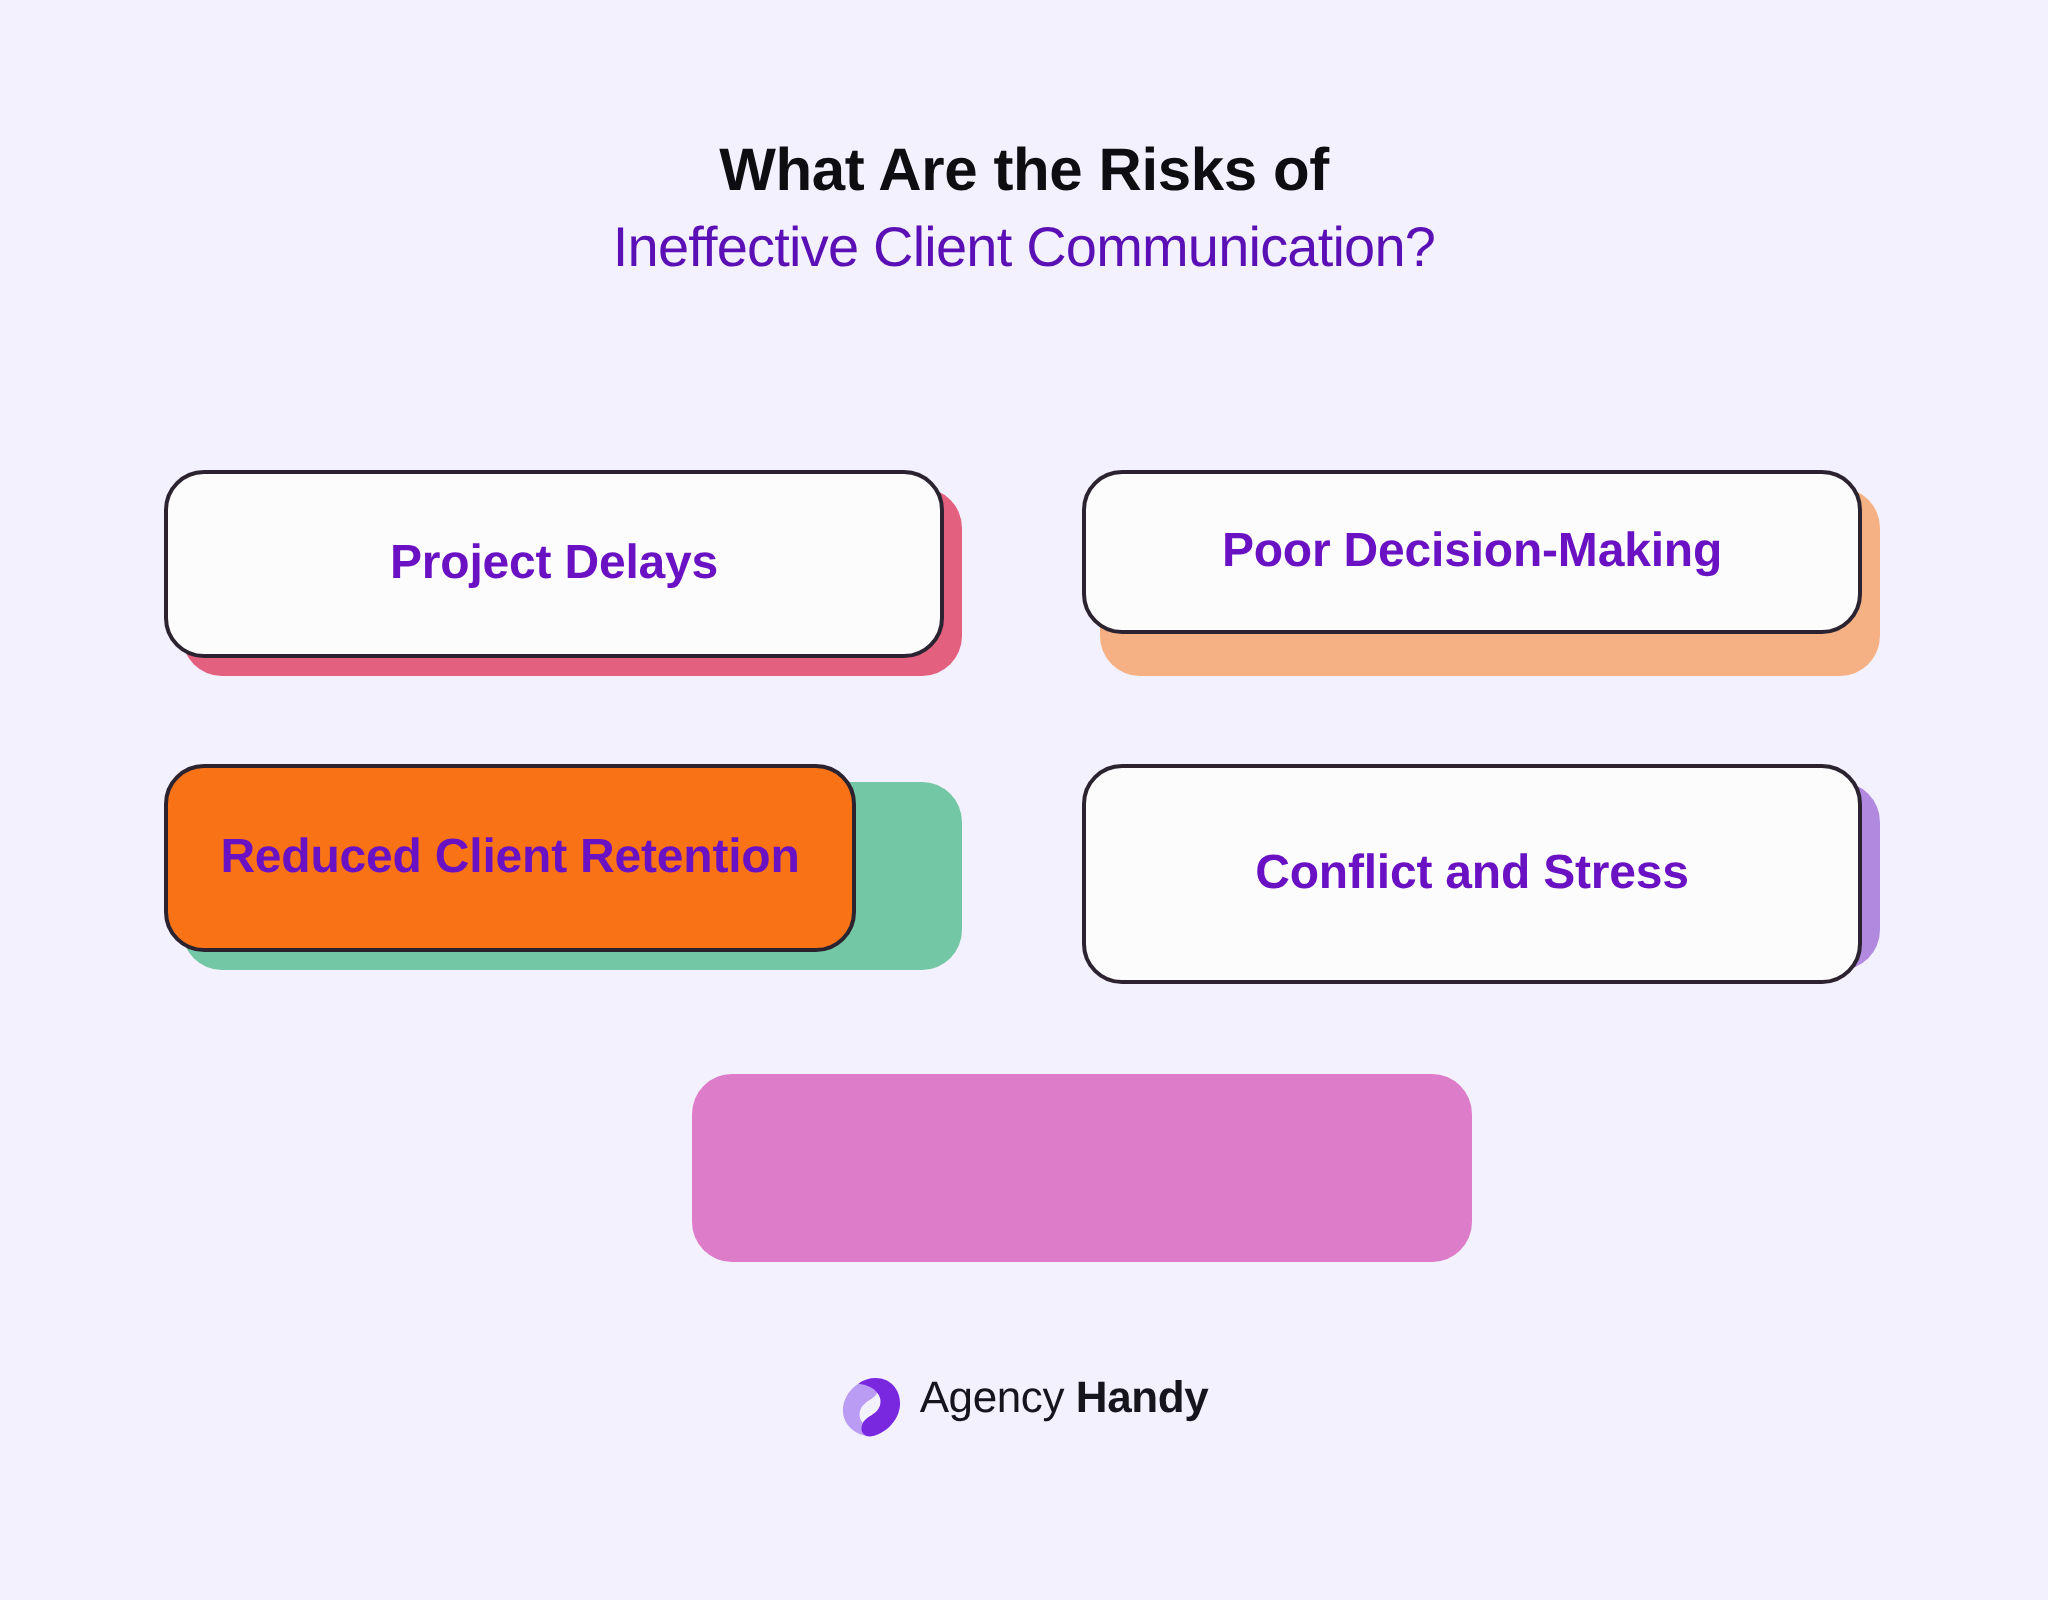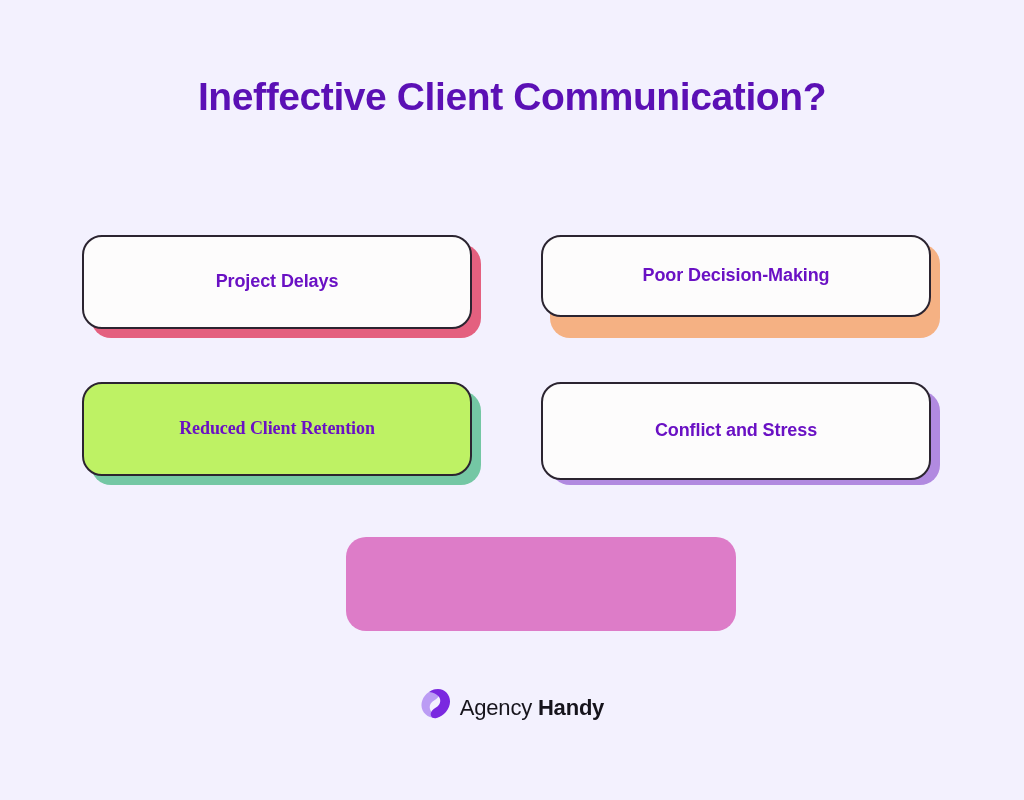--- a/index.html
+++ b/index.html
@@ -35,22 +35,22 @@
     display: block;
     font-size: 30px;
     font-weight: bold;
     color: #0d0d12;
     letter-spacing: -0.2px;
     line-height: 1.18;
   }
 
   .heading-line2 {
     display: block;
-    font-size: 39px;
-    font-weight: bold;
+    font-size: 28px;
+    font-weight: normal;
     color: #5b10b5;
     letter-spacing: -0.4px;
     line-height: 1.32;
     margin-top: 3px;
   }
 
   
   .card {
     position: absolute;
     display: flex;
@@ -63,37 +63,37 @@
     z-index: 2;
   }
 
   .card-shadow {
     position: absolute;
     border-radius: 20px;
     z-index: 1;
   }
 
   .card-label {
-    font-size: 18px;
+    font-size: 24px;
     font-weight: bold;
     color: #6a11c4;
     line-height: 1.52;
     letter-spacing: -0.1px;
     padding: 0 14px;
     white-space: pre-line;
   }
 
   
   .brand {
     position: absolute;
     left: 0;
     top: 688px;
     width: 1024px;
     display: flex;
-    align-items: flex-end;
+    align-items: flex-start;
     justify-content: center;
     gap: 9px;
   }
 
   .brand-mark {
     width: 31px;
     height: 31px;
     flex: none;
     display: block;
   }
@@ -108,40 +108,41 @@
 
   .brand-text .b-light { font-weight: normal; }
   .brand-text .b-bold { font-weight: bold; }
 </style>
 </head>
 <body style="background: rgb(243, 241, 254);">
 
 <div class="infographic">
 
   <div class="heading">
+    <span class="heading-line1">What Are the Risks of</span>
     <span class="heading-line2">Ineffective Client Communication?</span>
   </div>
 
   <div class="card-shadow" style="left: 91px; top: 244px; width: 390px; height: 94px; background: rgb(228, 96, 127);"></div>
   <div class="card" style="left: 82px; top: 235px; width: 390px; height: 94px; background: rgb(253, 252, 252); border-color: rgb(43, 36, 48);">
     <span class="card-label" style="color: rgb(106, 17, 196);">Project Delays</span>
   </div>
 
   <div class="card-shadow" style="left: 550px; top: 244px; width: 390px; height: 94px; background: rgb(245, 177, 131);"></div>
   <div class="card" style="left: 541px; top: 235px; width: 390px; height: 82px; background: rgb(253, 252, 252); border-color: rgb(43, 36, 48);">
     <span class="card-label" style="color: rgb(106, 17, 196);">Poor Decision-Making</span>
   </div>
 
   <div class="card-shadow" style="left: 91px; top: 391px; width: 390px; height: 94px; background: rgb(116, 199, 164);"></div>
-  <div class="card" style="left: 82px; top: 382px; width: 390px; height: 94px; background: #bef264; border-color: rgb(43, 36, 48); font-family: Liberation Serif, serif;">
+  <div class="card" style="left: 82px; top: 382px; width: 346px; height: 94px; background: #f97316; border-color: rgb(43, 36, 48);">
     <span class="card-label" style="color: rgb(106, 17, 196);">Reduced Client Retention</span>
   </div>
 
   <div class="card-shadow" style="left: 550px; top: 391px; width: 390px; height: 94px; background: rgb(177, 138, 224);"></div>
-  <div class="card" style="left: 541px; top: 382px; width: 390px; height: 98px; background: rgb(253, 252, 252); border-color: rgb(43, 36, 48);">
+  <div class="card" style="left: 541px; top: 382px; width: 390px; height: 110px; background: rgb(253, 252, 252); border-color: rgb(43, 36, 48);">
     <span class="card-label" style="color: rgb(106, 17, 196);">Conflict and Stress</span>
   </div>
 
   <div class="card-shadow" style="left: 346px; top: 537px; width: 390px; height: 94px; background: rgb(221, 124, 200);"></div>
 
   <div class="brand">
     <svg class="brand-mark" viewBox="0 0 64 64">
       <path id="mark-light" d="M32 62C16 62 3 50 3 35.5 3 21 14 8 27 4c9-3 15 4 12 12-2 6-8 8-13 12-6 5-8 13-3 20 4 6 12 9 20 9-3 3-7 5-11 5z" fill="#bb9cf4"></path>
       <path id="mark-dark" d="M37 2c15 0 25 12 25 26 0 16-13 30-28 34-9 2-14-5-11-12 2-6 8-8 13-12 6-5 8-13 3-20C35 12 27 9 19 8c5-4 11-6 18-6z" fill="#7a28e0"></path>
     </svg>

